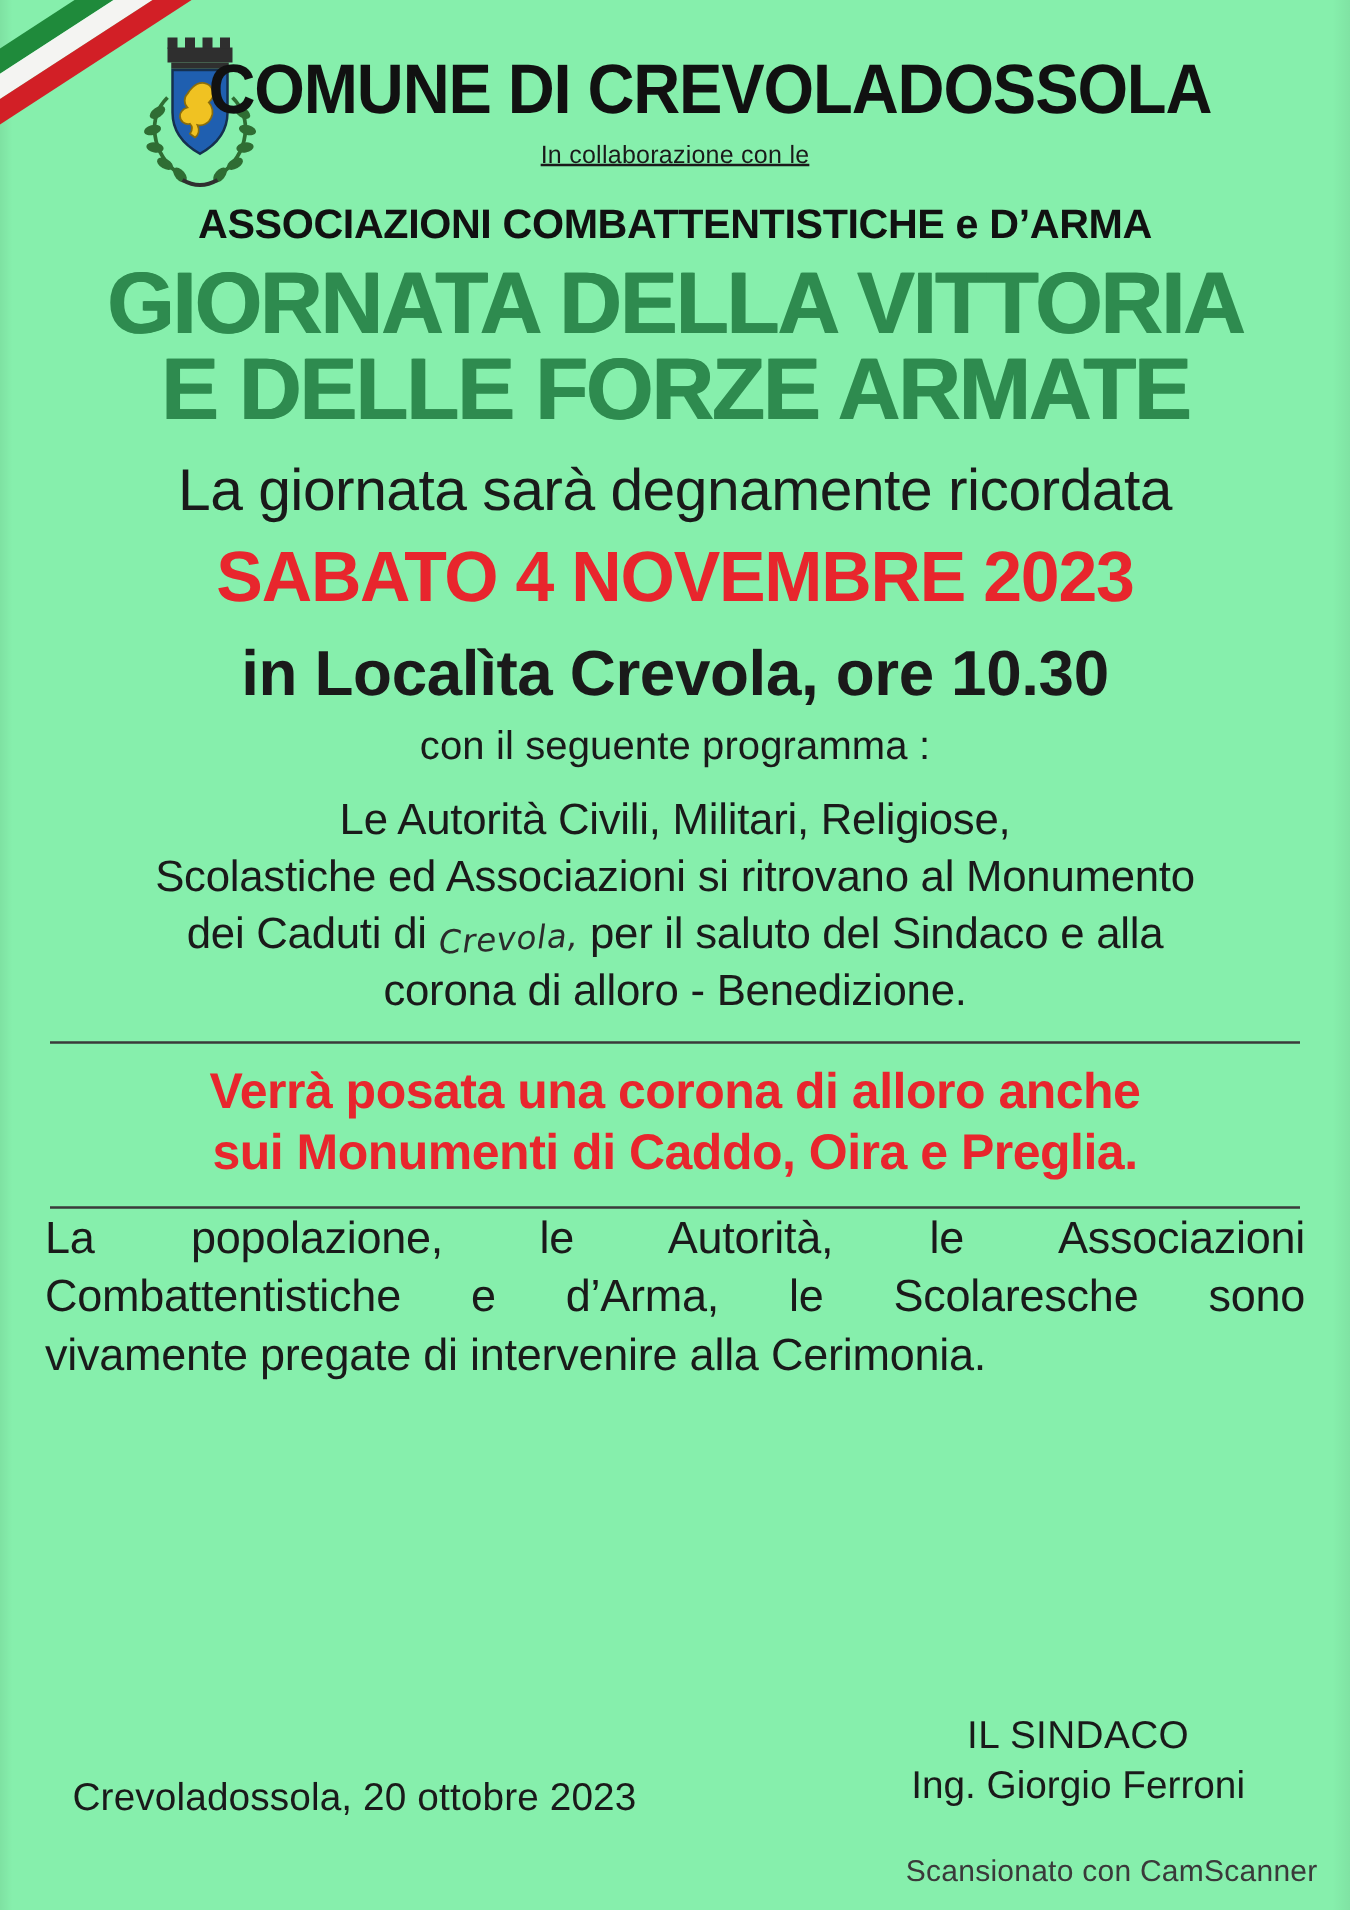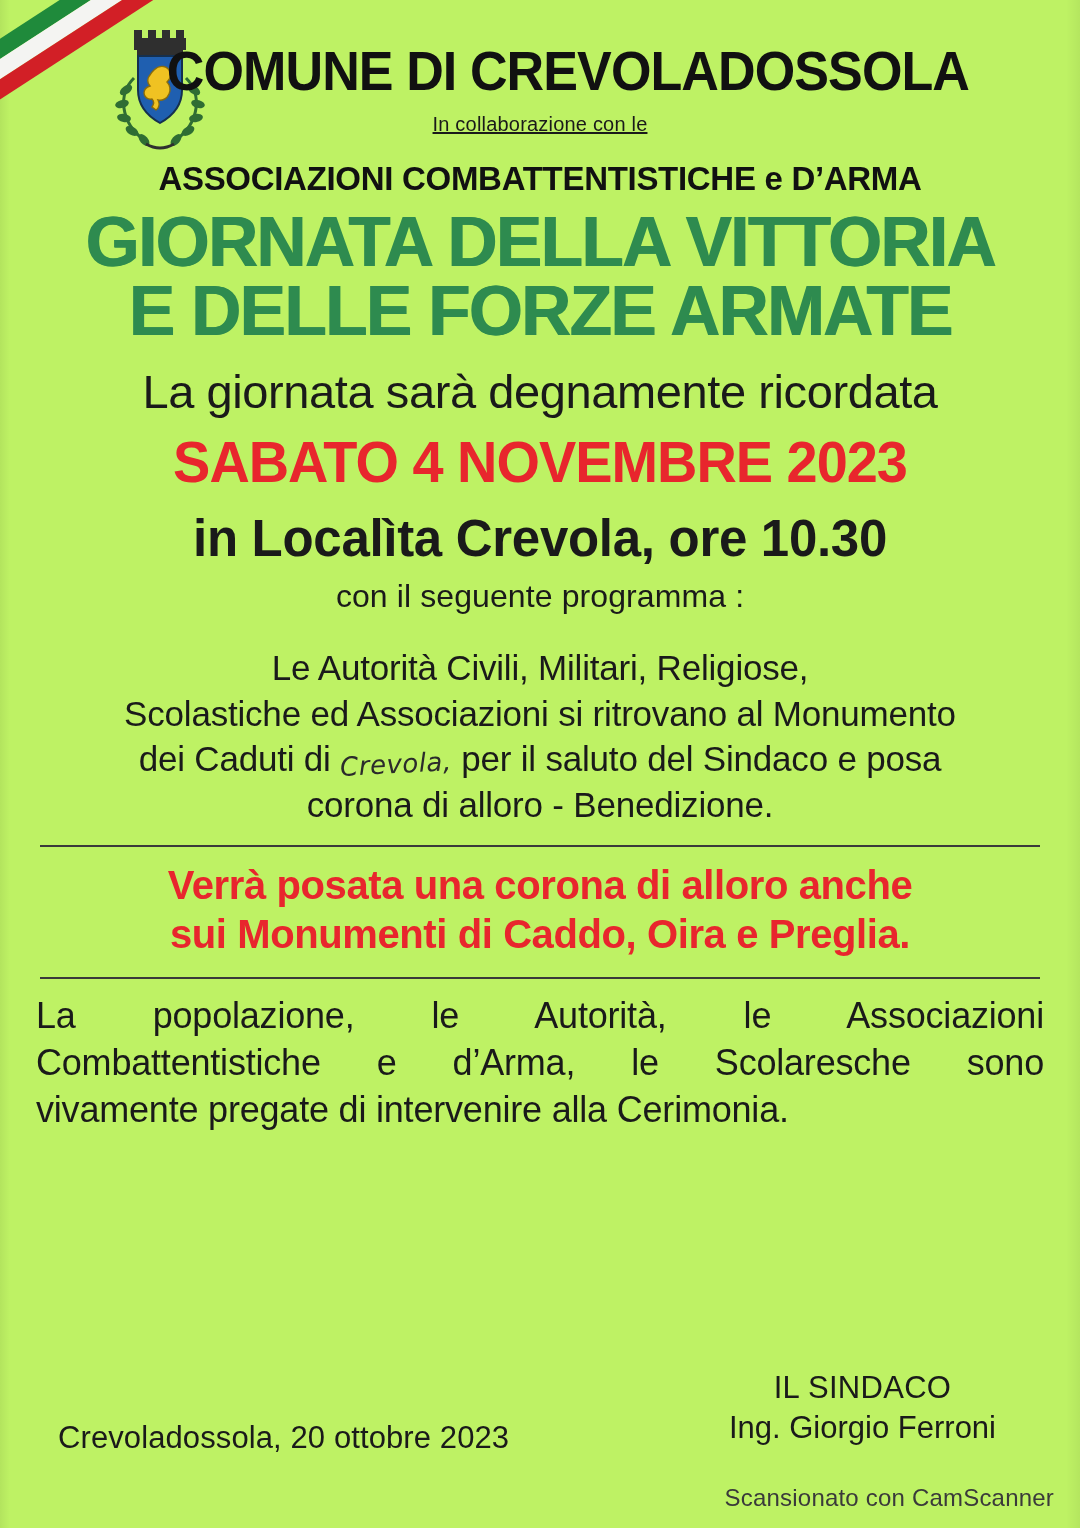--- a/index.html
+++ b/index.html
@@ -12,21 +12,21 @@
     height: 1528px;
     position: relative;
     font-family: "Liberation Sans", sans-serif;
     color: #1a1a1a;
     overflow: hidden;
   }
 
   .poster {
     position: absolute;
     inset: 0;
-    background: #bef264;
+    background: #86efac;
   }
 
   
   .ribbon {
     position: absolute;
     top: -40px;
     left: -60px;
     width: 260px;
     height: 150px;
     transform: rotate(-33deg);
@@ -128,21 +128,21 @@
 
   .programma {
     font-size: 32px;
     margin-top: 10px;
     letter-spacing: 0.1px;
   }
 
   .program-body {
     font-size: 35px;
     line-height: 1.30;
-    margin-top: 30px;
+    margin-top: 18px;
     letter-spacing: -0.2px;
   }
   .program-body .ln { display: block; }
 
   .handwritten {
     font-family: "DejaVu Sans", sans-serif;
     font-size: 26px;
     font-style: italic;
     letter-spacing: 0.5px;
     display: inline-block;
@@ -164,21 +164,20 @@
     margin-top: 14px;
     margin-bottom: 14px;
     letter-spacing: -0.4px;
     text-align: center;
   }
   .corona-red .ln { display: block; }
 
   .closing {
     font-size: 36px;
     line-height: 1.30;
-    margin-top: 14px;
     text-align: justify;
     text-align-last: justify;
     padding: 0 2px;
     letter-spacing: -0.2px;
   }
   .closing .ln { display: block; }
   .closing .last { text-align-last: left; }
 
   .sign-block {
     position: absolute;
@@ -291,21 +290,21 @@
     <div class="locality">in Localìta Crevola, ore 10.30</div>
 
     <div class="programma">con il seguente programma :</div>
 
     <div class="program-body">
       <span class="ln">Le Autorità Civili, Militari, Religiose,</span>
       <span class="ln">Scolastiche ed Associazioni si ritrovano al Monumento</span>
       <span class="ln">
         <span>dei Caduti di</span>
         <span class="handwritten">Crevola,</span>
-        <span>per il saluto del Sindaco e posa</span>
+        <span>per il saluto del Sindaco e alla</span>
       </span>
       <span class="ln">corona di alloro - Benedizione.</span>
     </div>
 
     <div class="rule"></div>
 
     <div class="corona-red">
       <span class="ln">Verrà posata una corona di alloro anche</span>
       <span class="ln">sui Monumenti di Caddo, Oira e Preglia.</span>
     </div>

